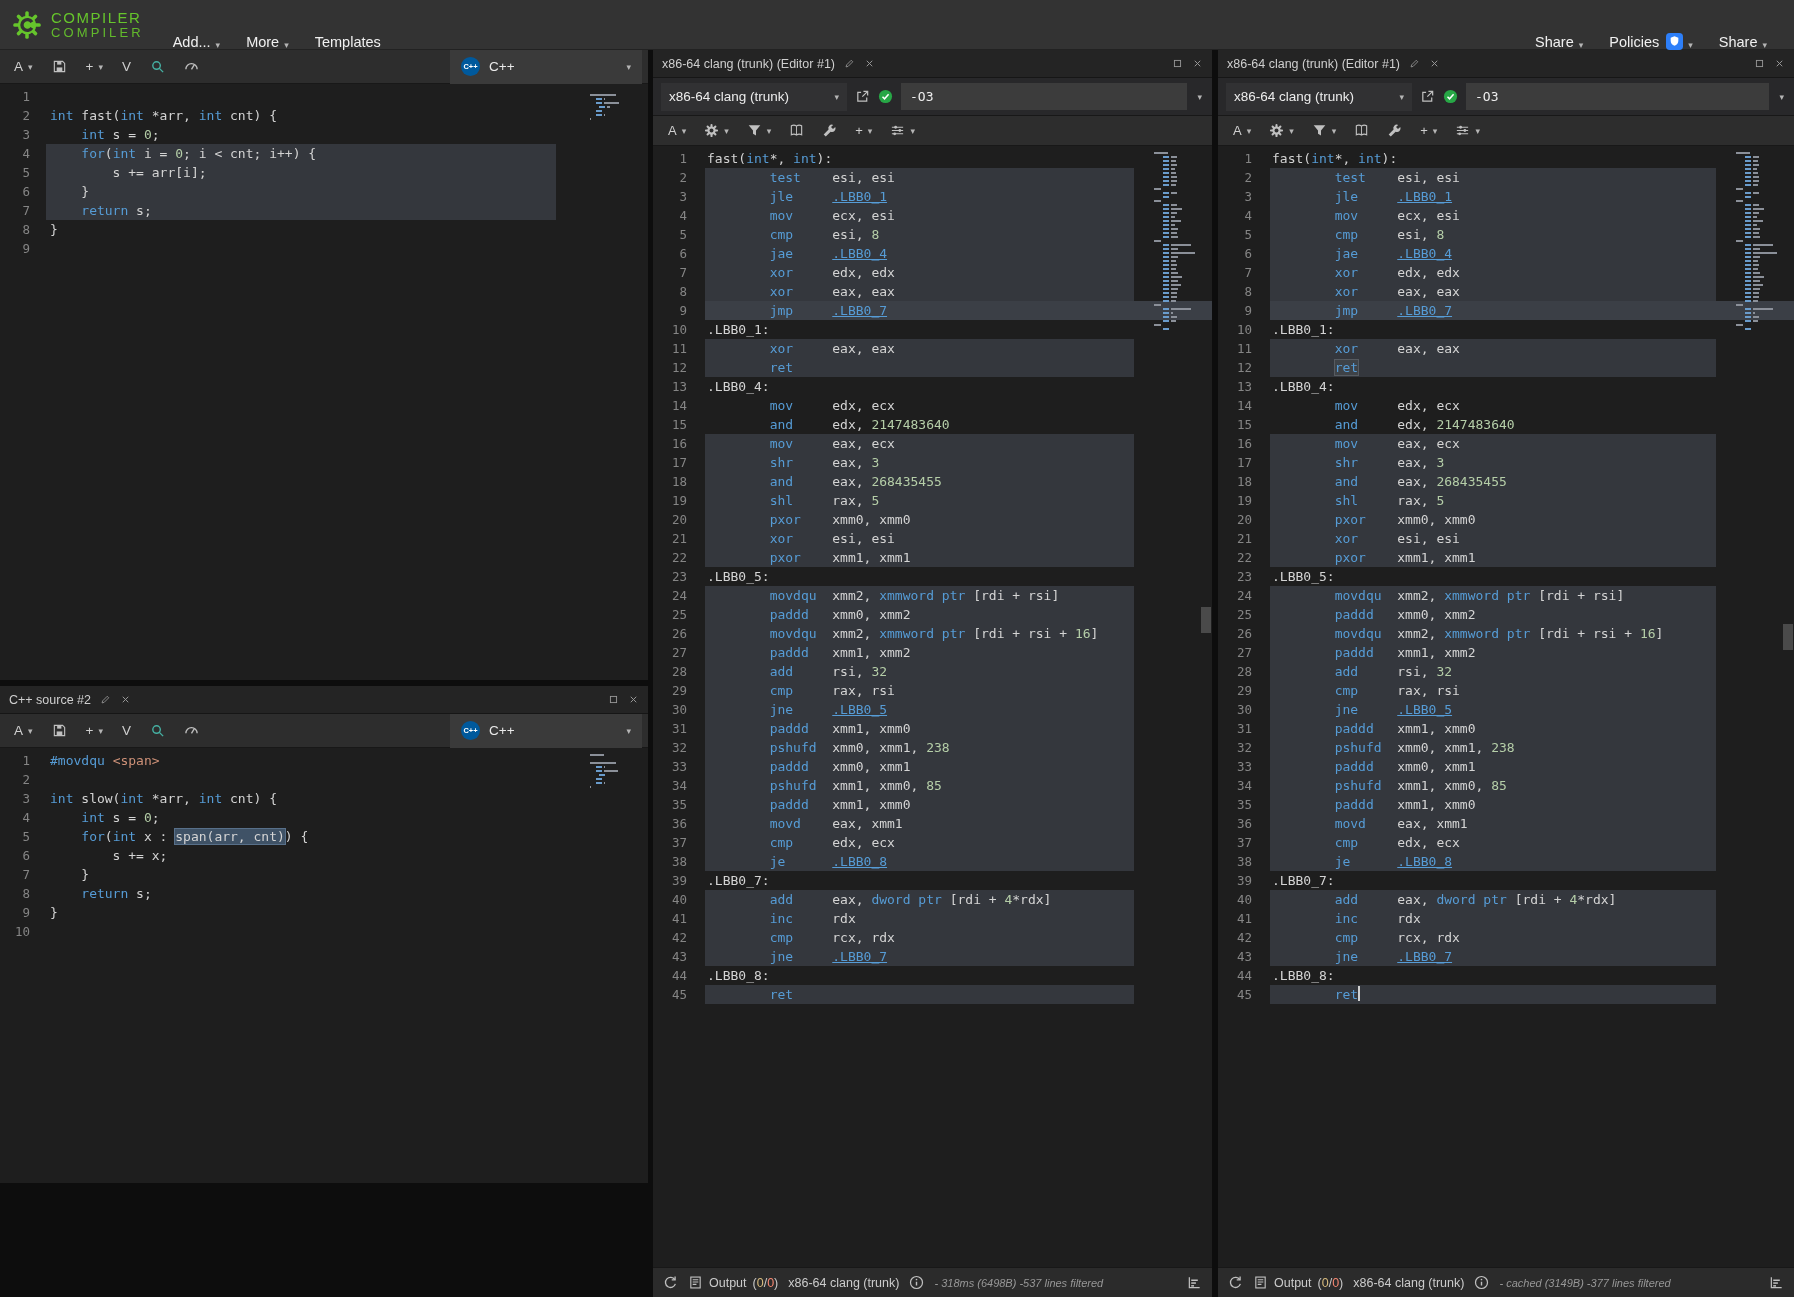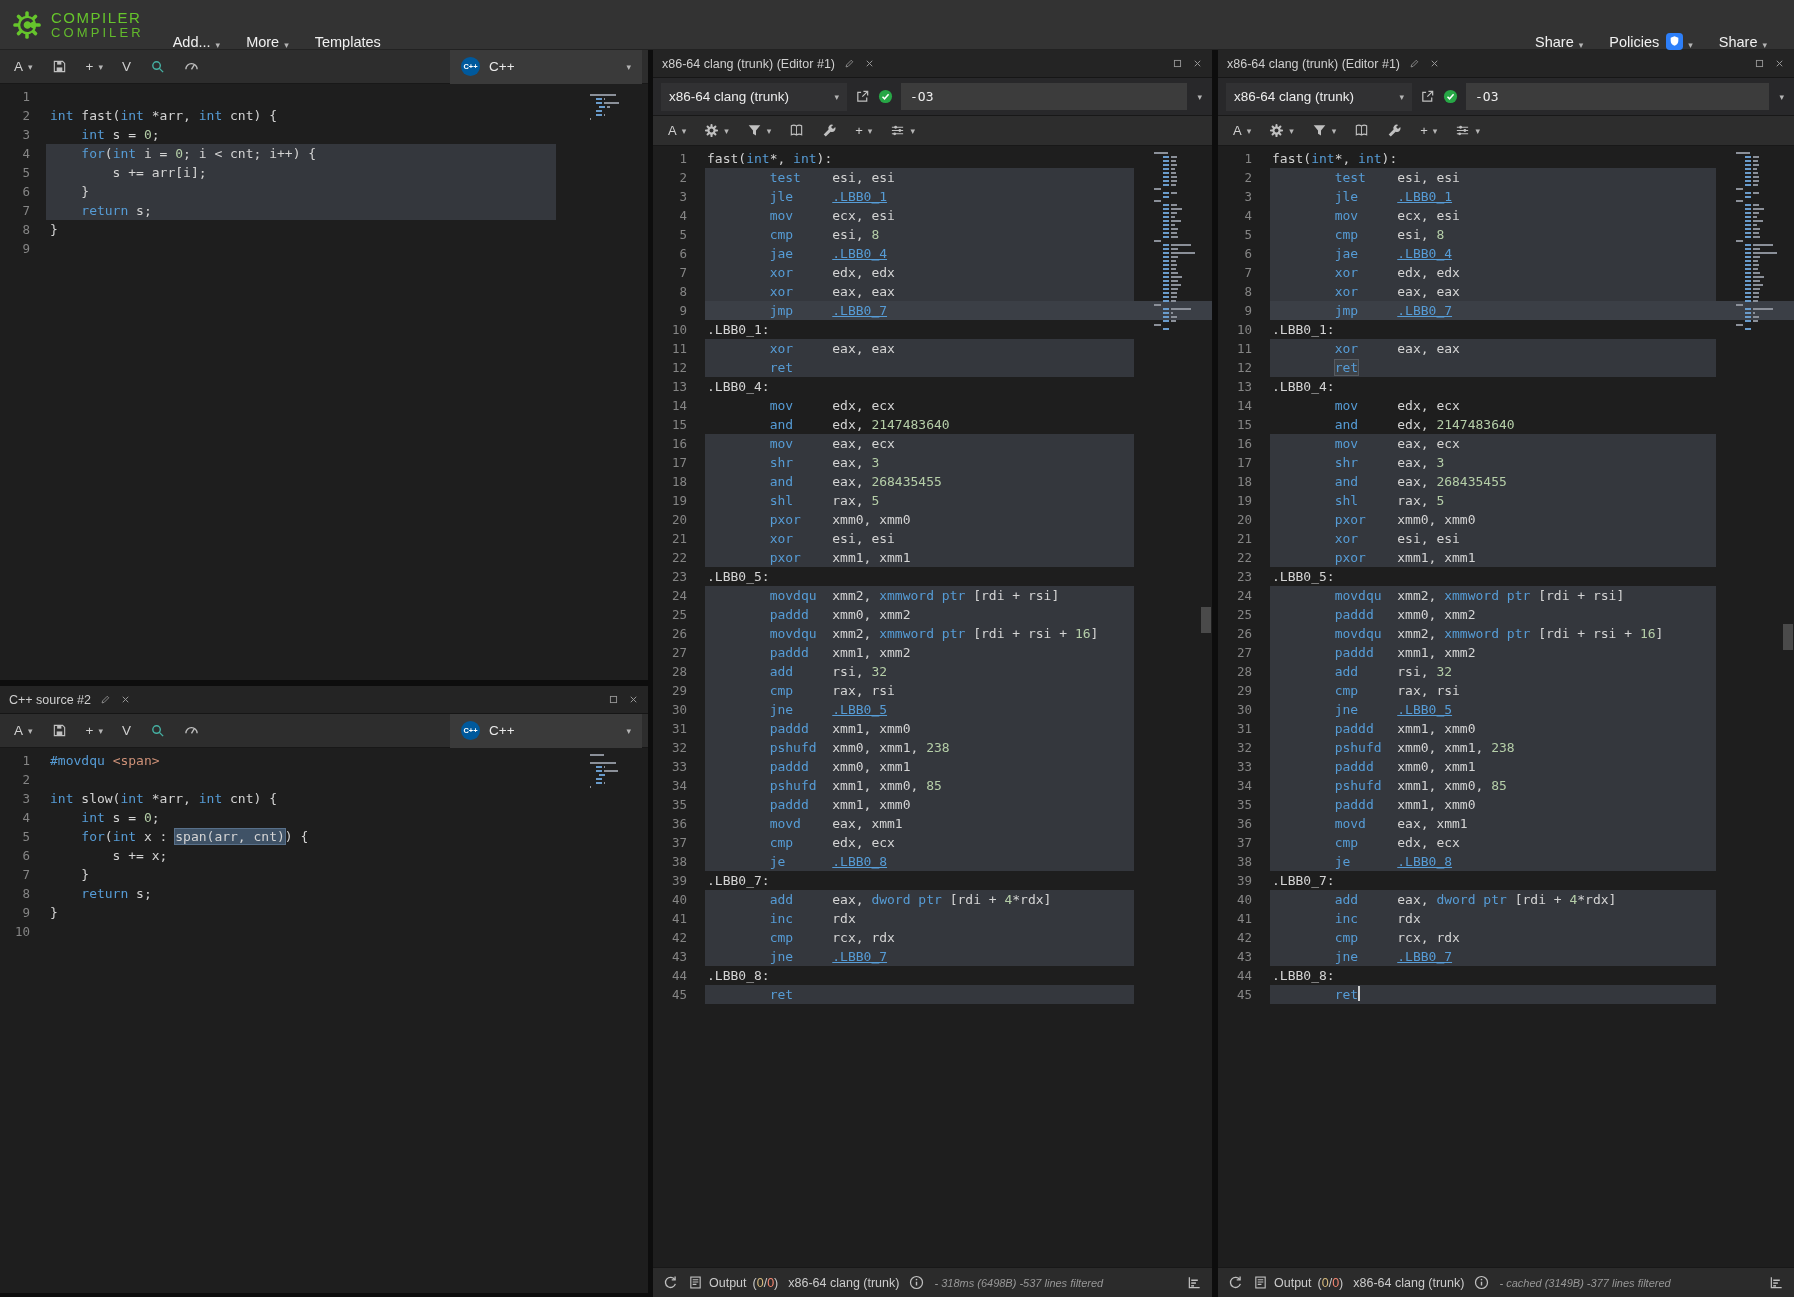--- a/index.html
+++ b/index.html
@@ -298,21 +298,21 @@
           <span class="mseg mm-g" style="width: 0.7px;"></span>
         </div>
         <div class="mrow">
           <span class="mseg mm-g" style="width: 0.9px;"></span>
         </div>
         <div class="mrow"></div>
       </div>
   </div>
 </section>
 
-<section class="pane" style="left:0;top:686px;width:648px;height:607px">
+<section class="pane" style="left:0;top:686px;width:648px;height:497px">
   <div class="ptitle">
     <span class="ttext">C++ source #2</span>
     <svg class="i i11">
         <use href="#i-pencil"></use>
       </svg>
     <svg class="i i11">
         <use href="#i-close"></use>
       </svg>
     <span class="spacer"></span>
     <svg class="i i11">

